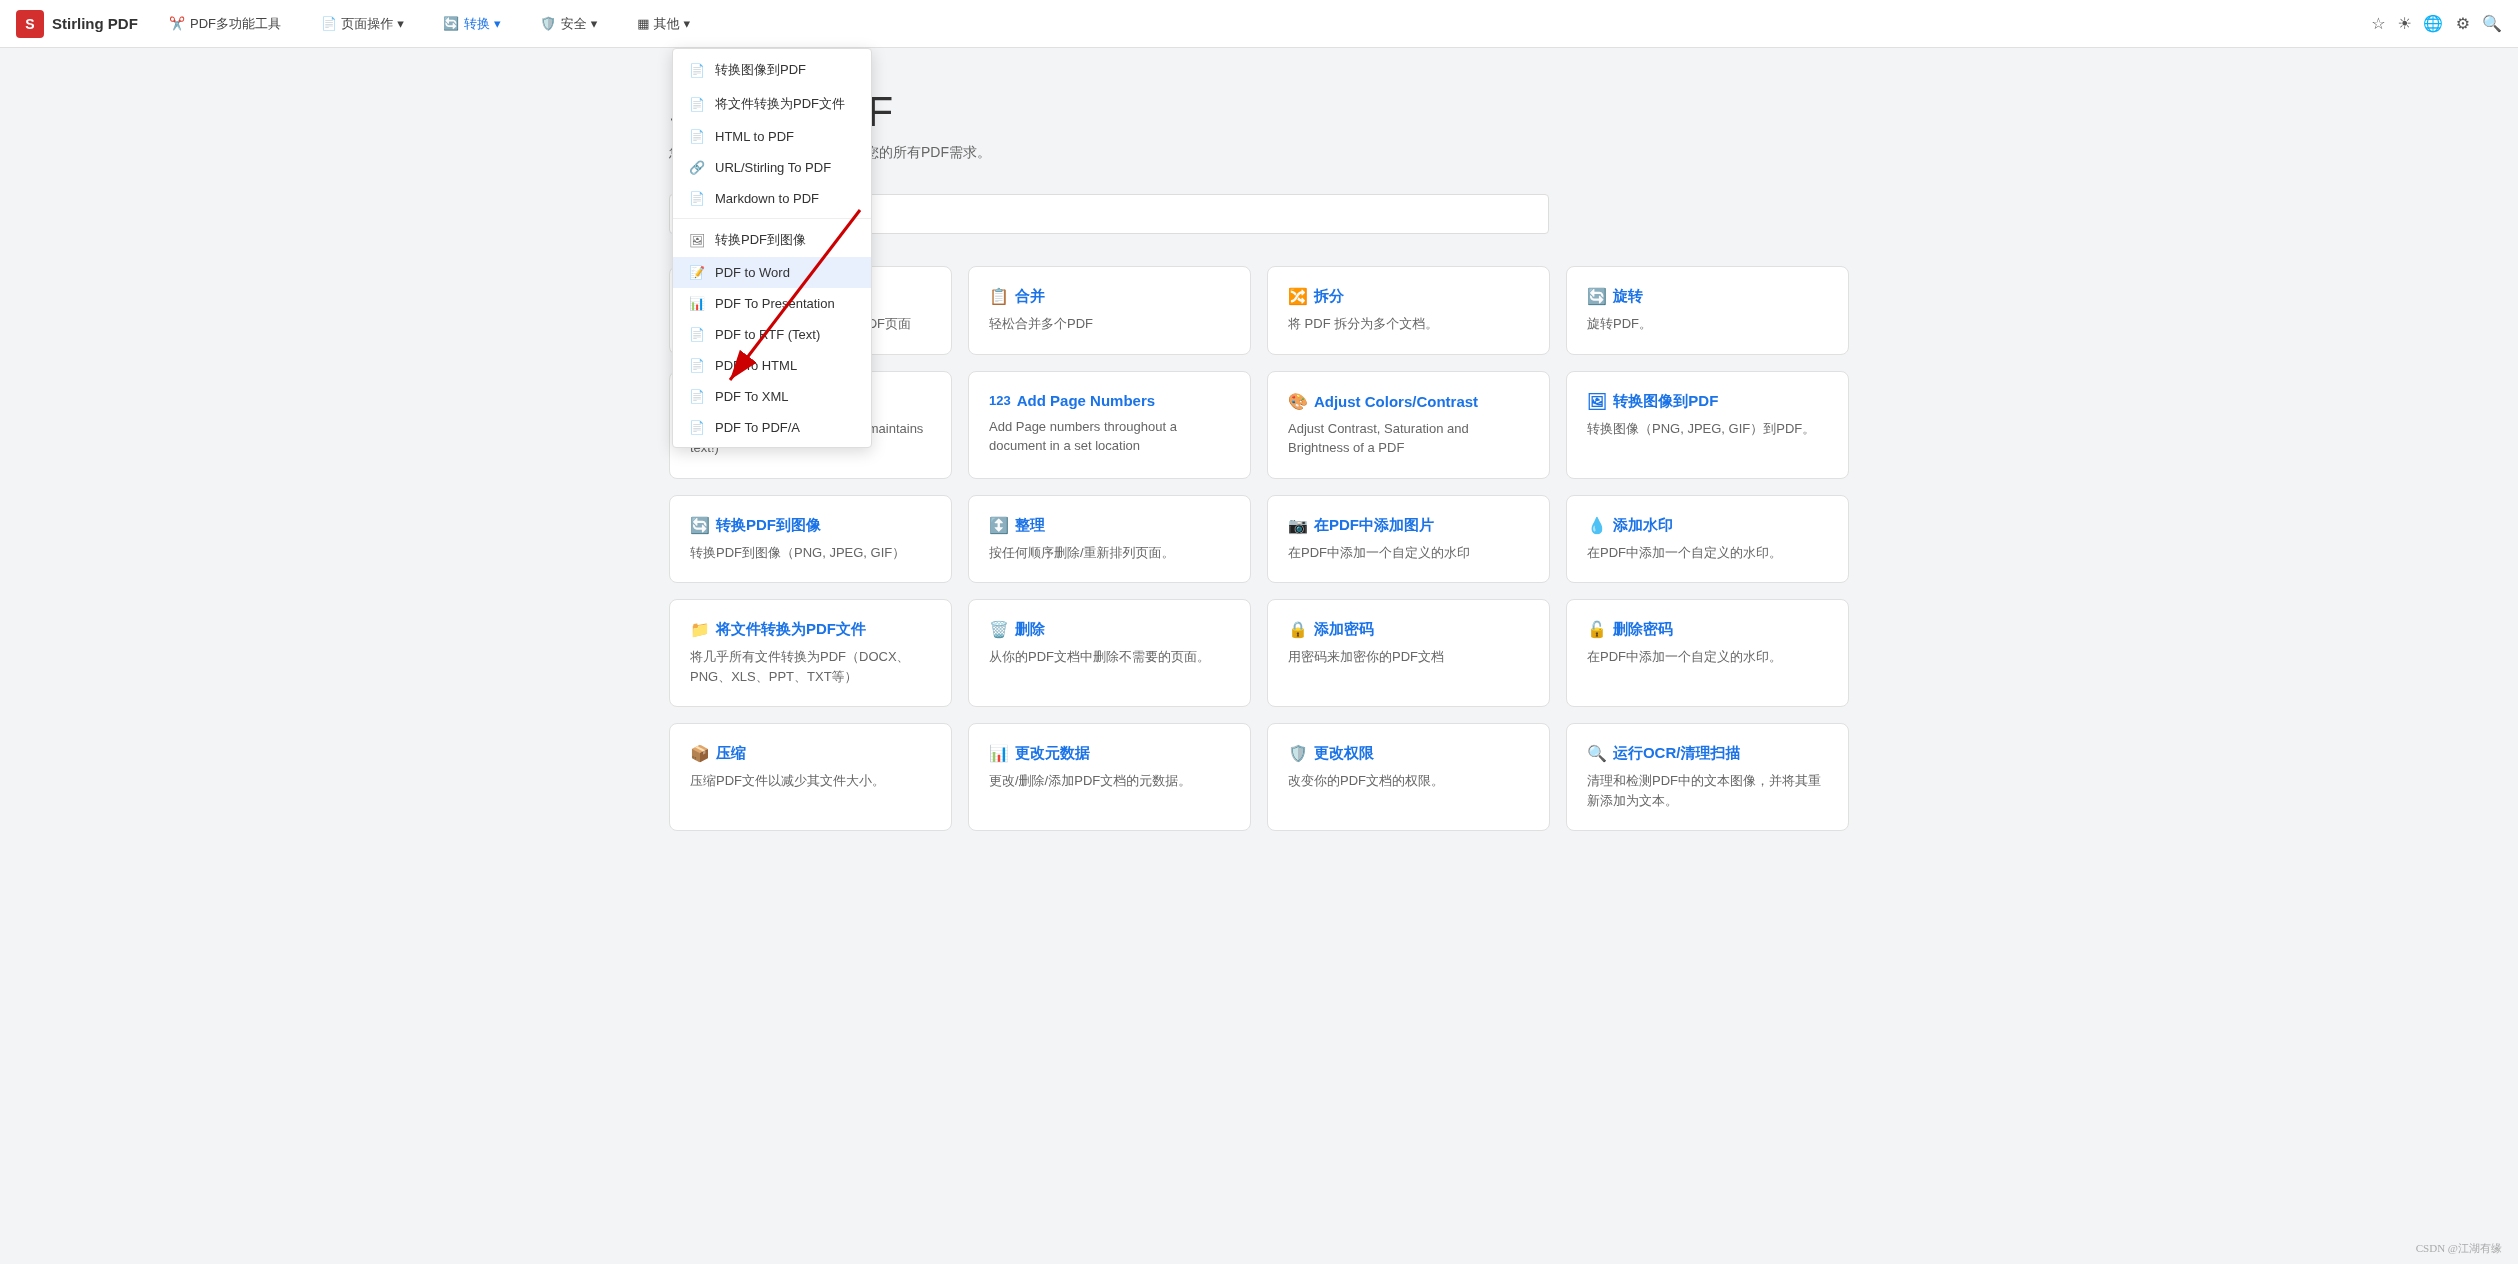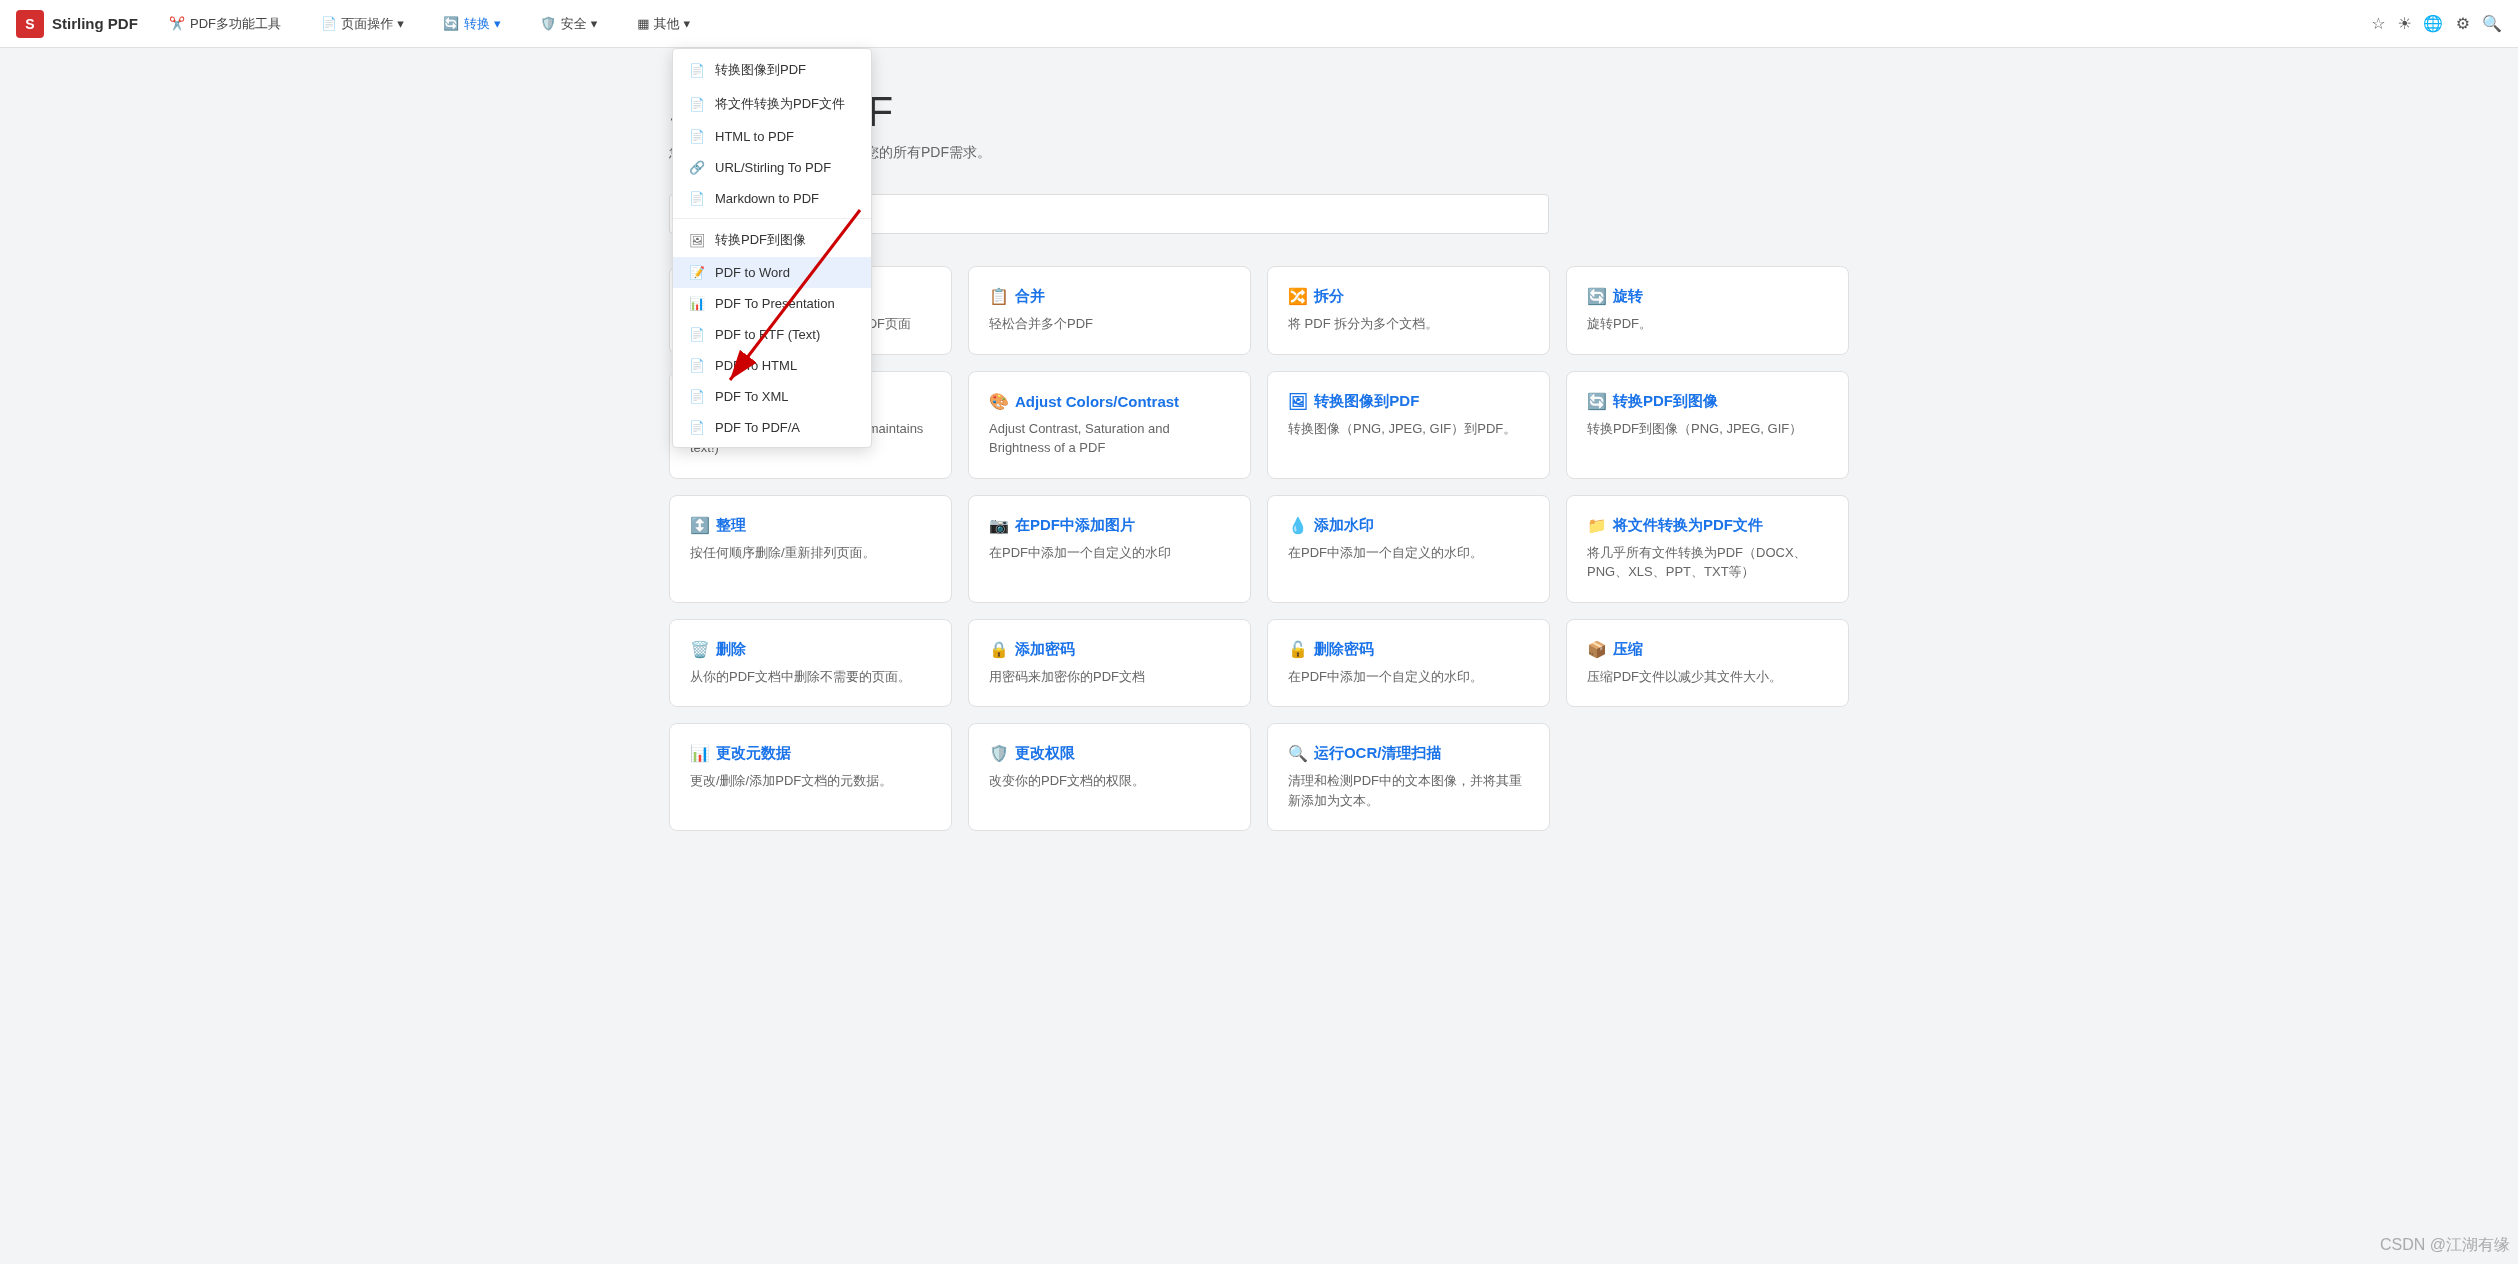--- a/index.html
+++ b/index.html
@@ -154,23 +154,24 @@
     .card-icon { font-size: 16px; }
     .card-desc {
       font-size: 13px;
       color: #666;
       line-height: 1.5;
     }
 
     .watermark {
       position: fixed;
       bottom: 8px;
-      right: 8px;
-      font-size: 16px;
+      right: 16px;
+      font-size: 11px;
       color: #aaa;
+      font-family: Liberation Serif, serif;
     }
   </style>
 </head>
 <body>
 
 <nav class="navbar">
   <div class="navbar-left">
     <div class="brand">
       <div class="brand-logo">
         <span>S</span>
@@ -316,20 +317,27 @@
     </div>
 
     <div class="card">
       <div class="card-title">
         <span class="card-icon">📐</span>
         <span>Crop PDF</span>
       </div>
       <p class="card-desc">Crop a PDF to reduce its size (maintains text!)</p>
     </div>
 
+    <div class="card">
+      <div class="card-title">
+        <span class="card-icon" style="font-style:normal;font-weight:700;font-size:13px;color:#1a73e8;">123</span>
+        <span>Add Page Numbers</span>
+      </div>
+      <p class="card-desc">Add Page numbers throughout a document in a set location</p>
+    </div>
 
     <div class="card">
       <div class="card-title">
         <span class="card-icon">🎨</span>
         <span>Adjust Colors/Contrast</span>
       </div>
       <p class="card-desc">Adjust Contrast, Saturation and Brightness of a PDF</p>
     </div>
 
     <div class="card">

